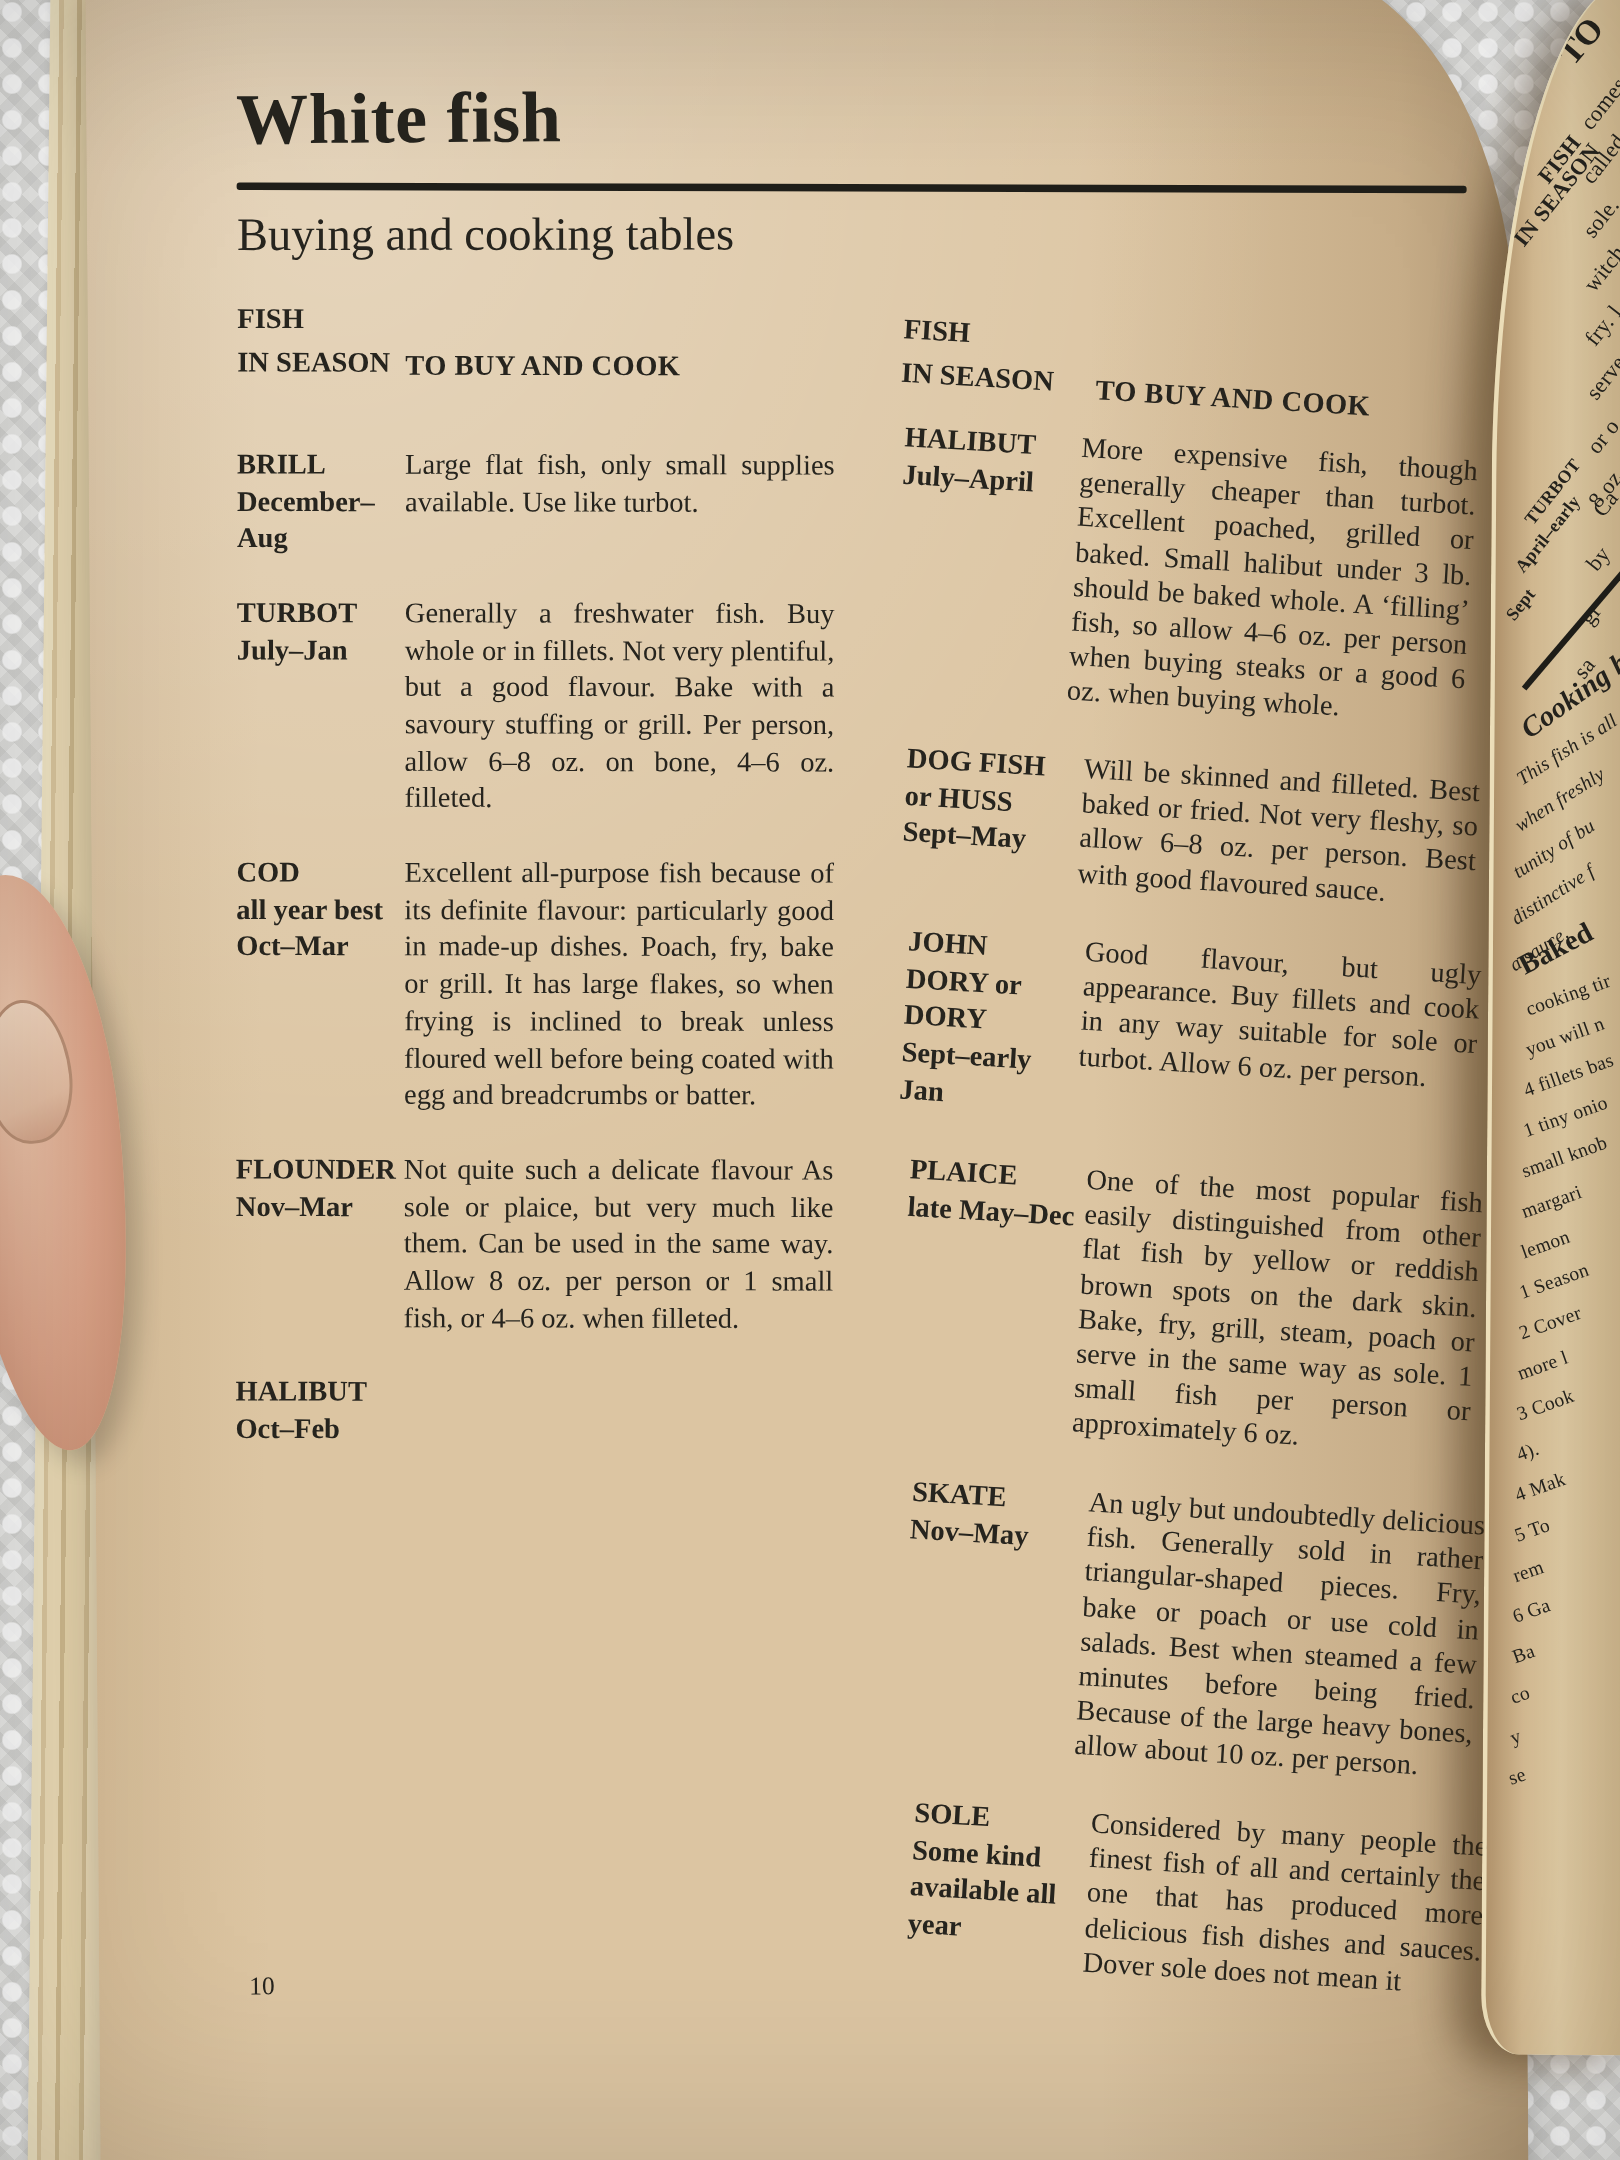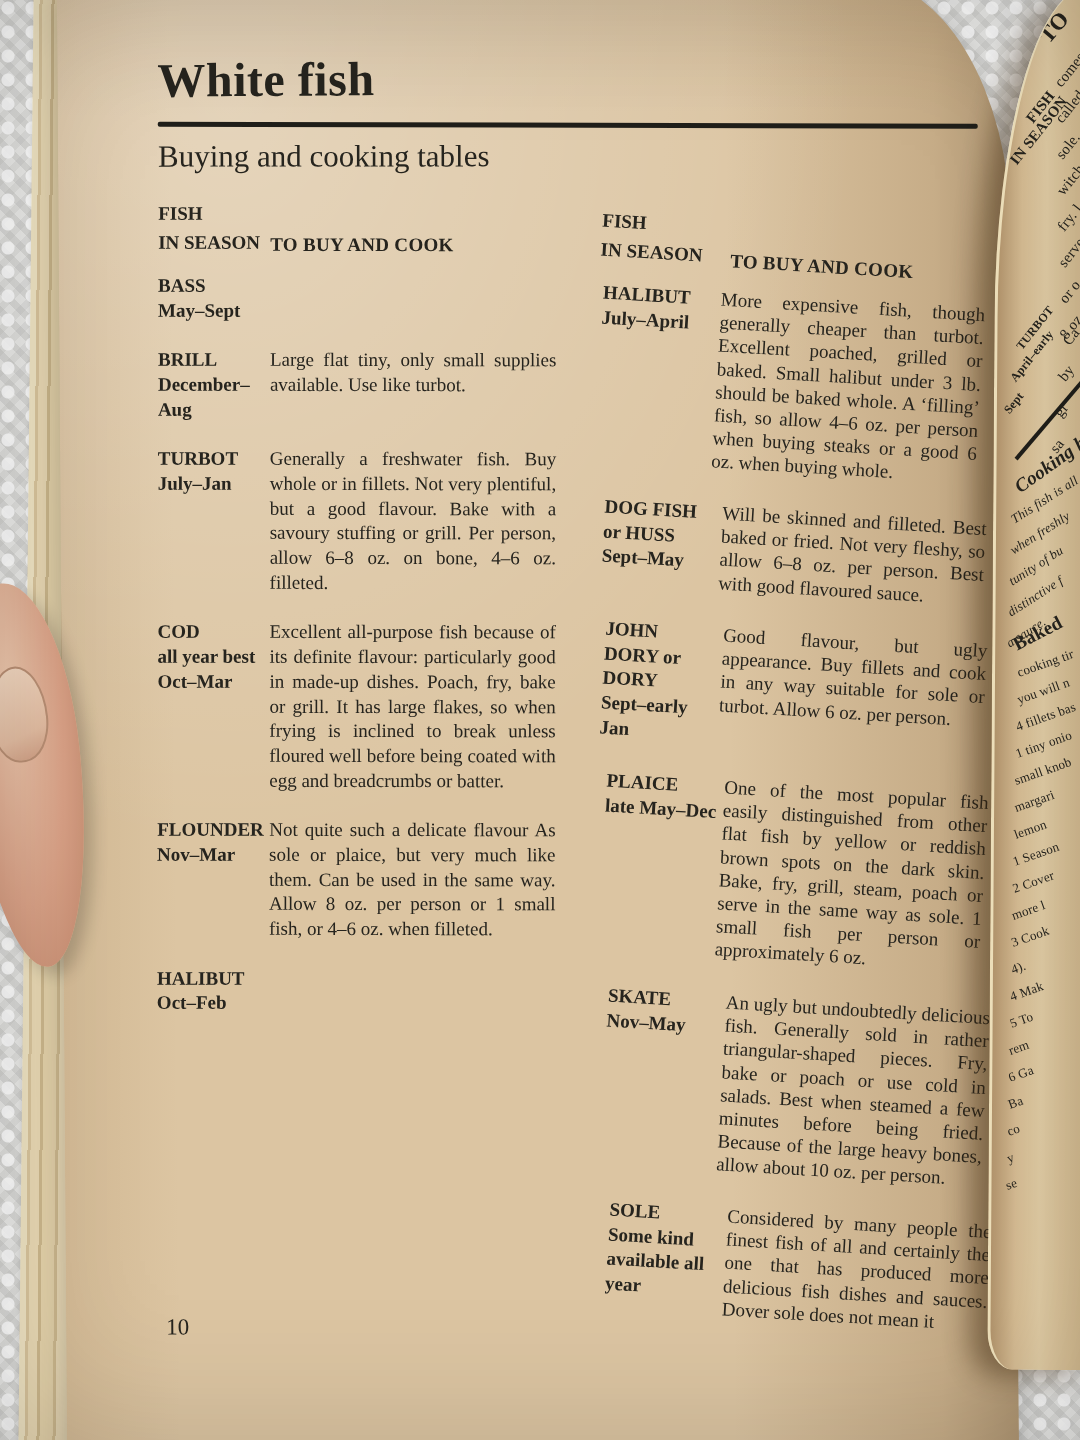--- a/index.html
+++ b/index.html
@@ -58,21 +58,21 @@
   .col-right .col-header .hl { width:130px; flex:0 0 130px; }
   .col-header .hl div { line-height:1.55; }
   .col-header .hr { align-self:flex-end; letter-spacing:0.3px; }
 
   .entry { display:flex; margin-bottom:25px; }
   .col-right .entry { margin-bottom:29px; }
   .e-label { width:112px; flex:0 0 112px; font-weight:700; padding-right:6px; line-height:1.3; }
   .col-right .e-label { width:118px; flex:0 0 118px; }
   .e-desc { flex:1; text-align:justify; }
 
-  .page-num { position:absolute; left:100px; top:1332px; font-size:23px; }
+  .page-num { position:absolute; left:100px; top:1332px; font-size:17px; }
 
   
   .thumb {
     position:absolute; left:-30px; top:582px; width:112px; height:386px;
     transform:rotate(-6deg);
     border-radius:46% 54% 48% 52% / 40% 44% 56% 60%;
     background:radial-gradient(ellipse at 42% 28%, #eec9ae, #daa287 55%, #c2886c 92%);
     box-shadow:8px 10px 16px rgba(0,0,0,0.18);
     z-index:20;
   }
@@ -117,32 +117,28 @@
         <div class="col-left">
           <div class="col-header">
             <div class="hl">
               <div>FISH</div>
               <div>IN SEASON</div>
             </div>
             <div class="hr">TO BUY AND COOK</div>
           </div>
 
           <div class="entry">
-            <div class="e-label">
-              <div class="e-name">BASS</div>
-              <div class="e-season">May–Sept</div>
-            </div>
           </div>
 
           <div class="entry">
             <div class="e-label">
               <div class="e-name">BRILL</div>
               <div class="e-season">December–Aug</div>
             </div>
-            <div class="e-desc">Large flat tiny, only small supplies available. Use like turbot.</div>
+            <div class="e-desc">Large flat fish, only small supplies available. Use like turbot.</div>
           </div>
 
           <div class="entry">
             <div class="e-label">
               <div class="e-name">TURBOT</div>
               <div class="e-season">July–Jan</div>
             </div>
             <div class="e-desc">Generally a freshwater fish. Buy whole or in fillets. Not very plentiful, but a good flavour. Bake with a savoury stuffing or grill. Per person, allow 6–8 oz. on bone, 4–6 oz. filleted.</div>
           </div>
 

